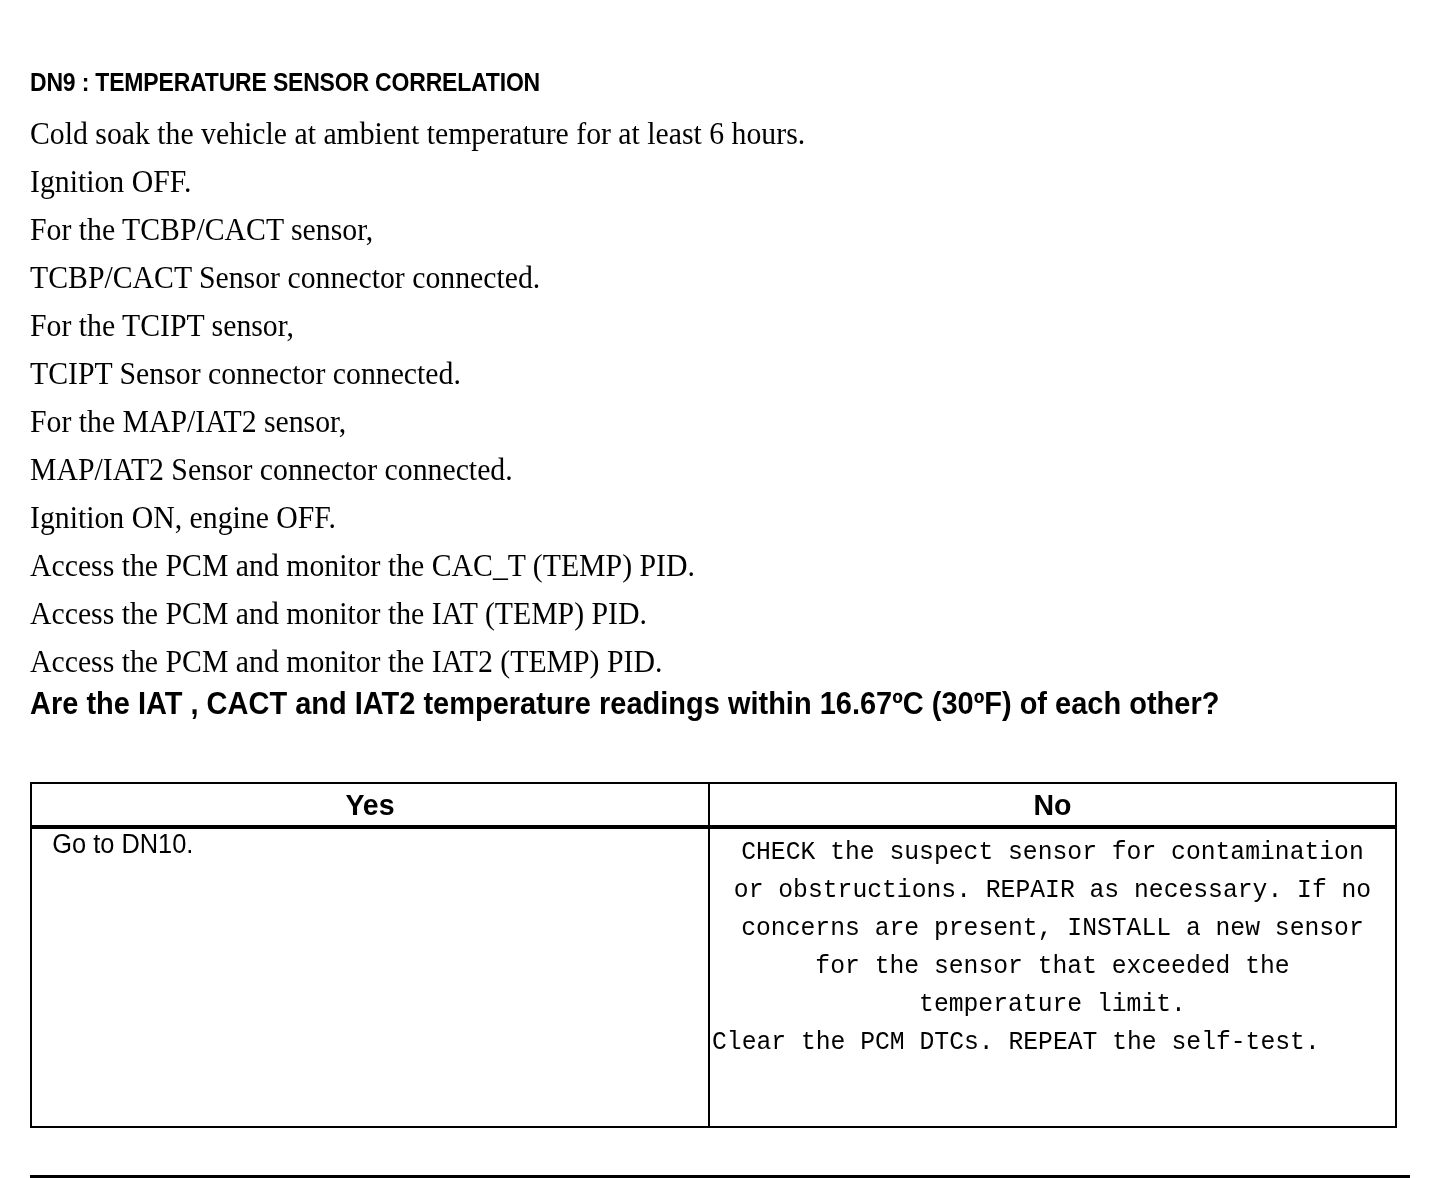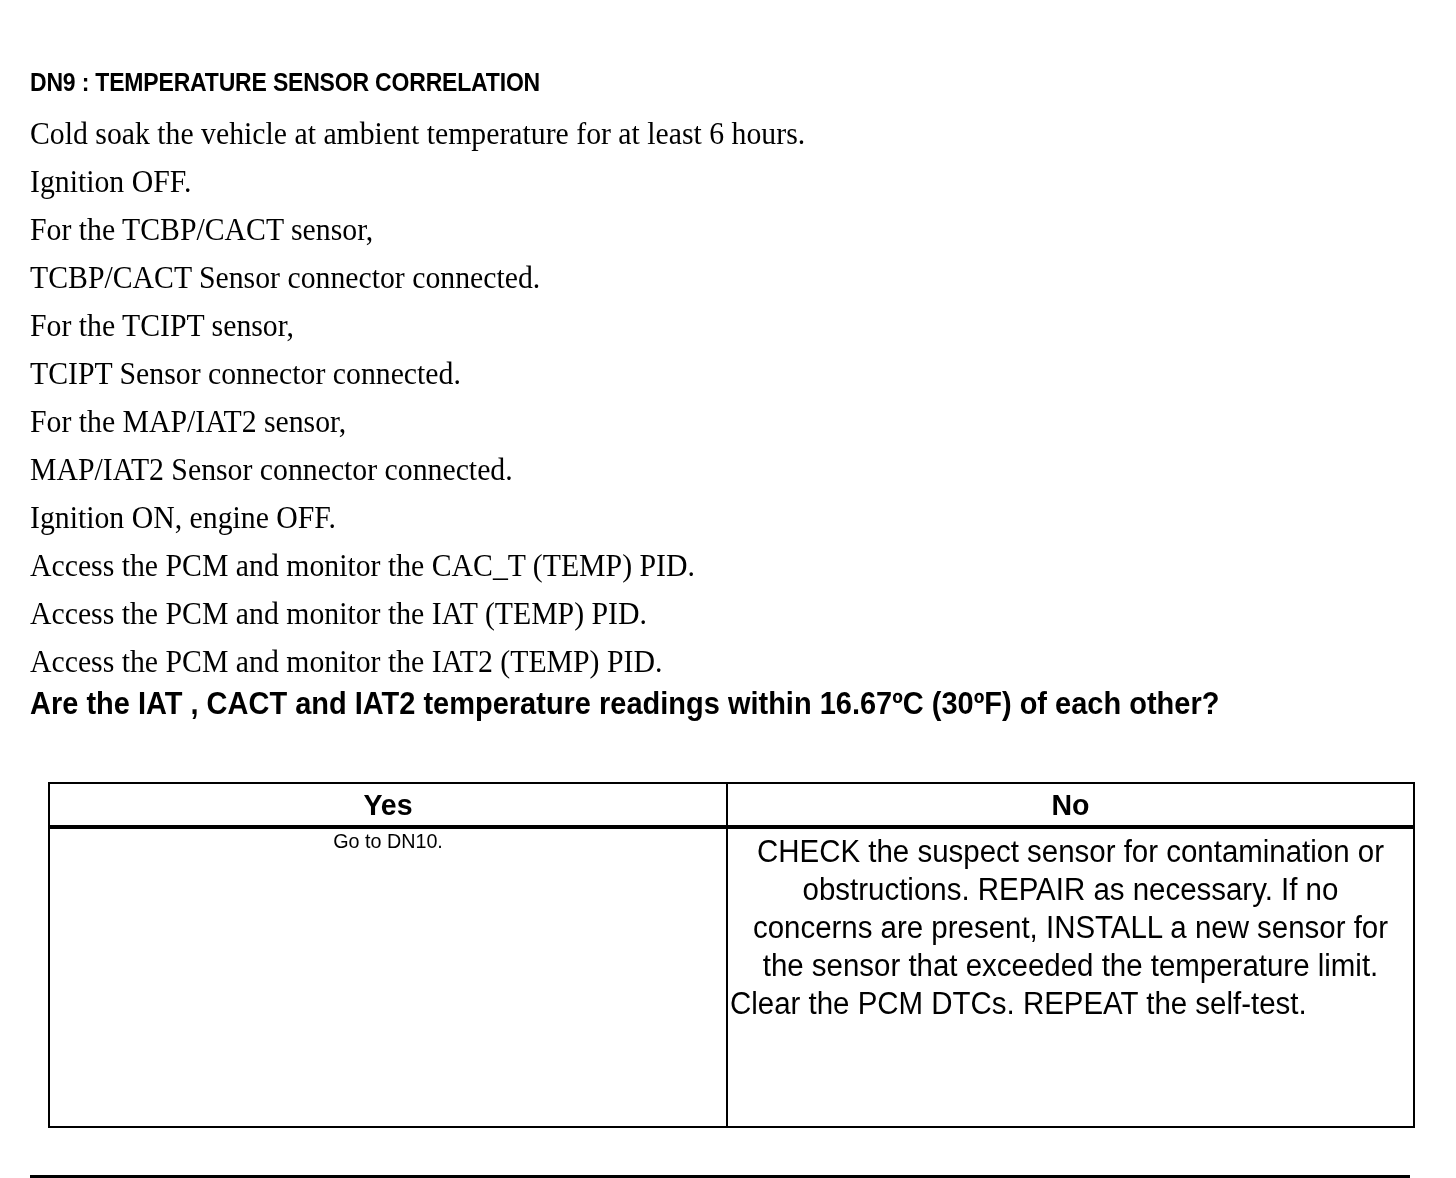--- a/index.html
+++ b/index.html
@@ -65,21 +65,21 @@
     font-weight: bold;
     line-height: 38px;
     white-space: nowrap;
     transform: scaleX(0.935);
     transform-origin: left top;
   }
 
   
   .decision-table {
     position: absolute;
-    left: 48px;
+    left: 30px;
     top: 735px;
     width: 1365px;
     border-collapse: collapse;
     table-layout: fixed;
     border-radius: 10px;
   }
   .decision-table td,
   .decision-table th {
     border: 2px solid #000000;
     padding: 0;
@@ -92,34 +92,34 @@
     font-weight: bold;
     text-align: center;
     vertical-align: middle;
     transform: scaleX(0.95);
   }
   .decision-table .col-yes { width: 678px; }
   .decision-table .col-no  { width: 687px; }
 
   .cell-yes {
     height: 297px;
-    text-align: center;
     vertical-align: middle;
-    font-size: 21px;
+    font-size: 27px;
   }
   .cell-yes .yes-text {
     display: block;
     transform: scaleX(0.94);
   }
 
   .cell-no {
     height: 297px;
     vertical-align: top;
-    font-size: 31px;
+    font-size: 26px;
     line-height: 38px;
+    font-family: Liberation Mono, monospace;
   }
   .cell-no .no-block {
     padding: 4px 2px 0 2px;
   }
   .cell-no .no-para-centered {
     text-align: center;
     transform: scaleX(0.95);
     transform-origin: center top;
   }
   .cell-no .no-para-left {

